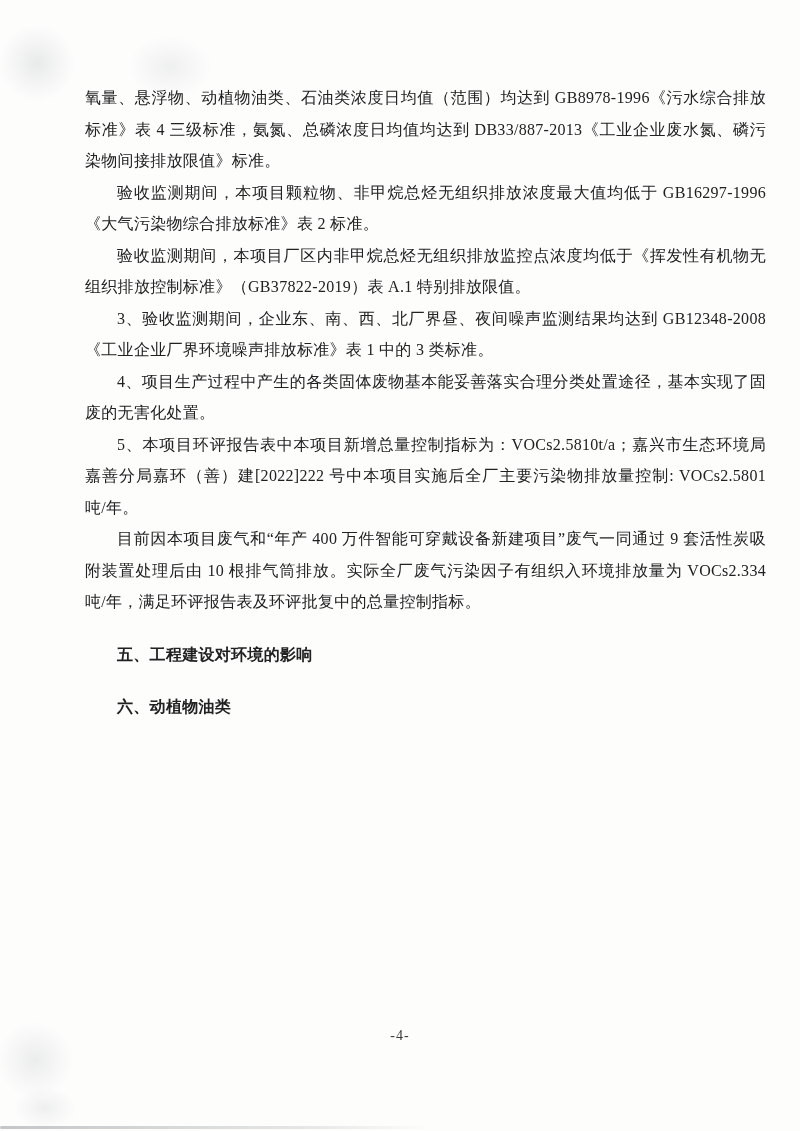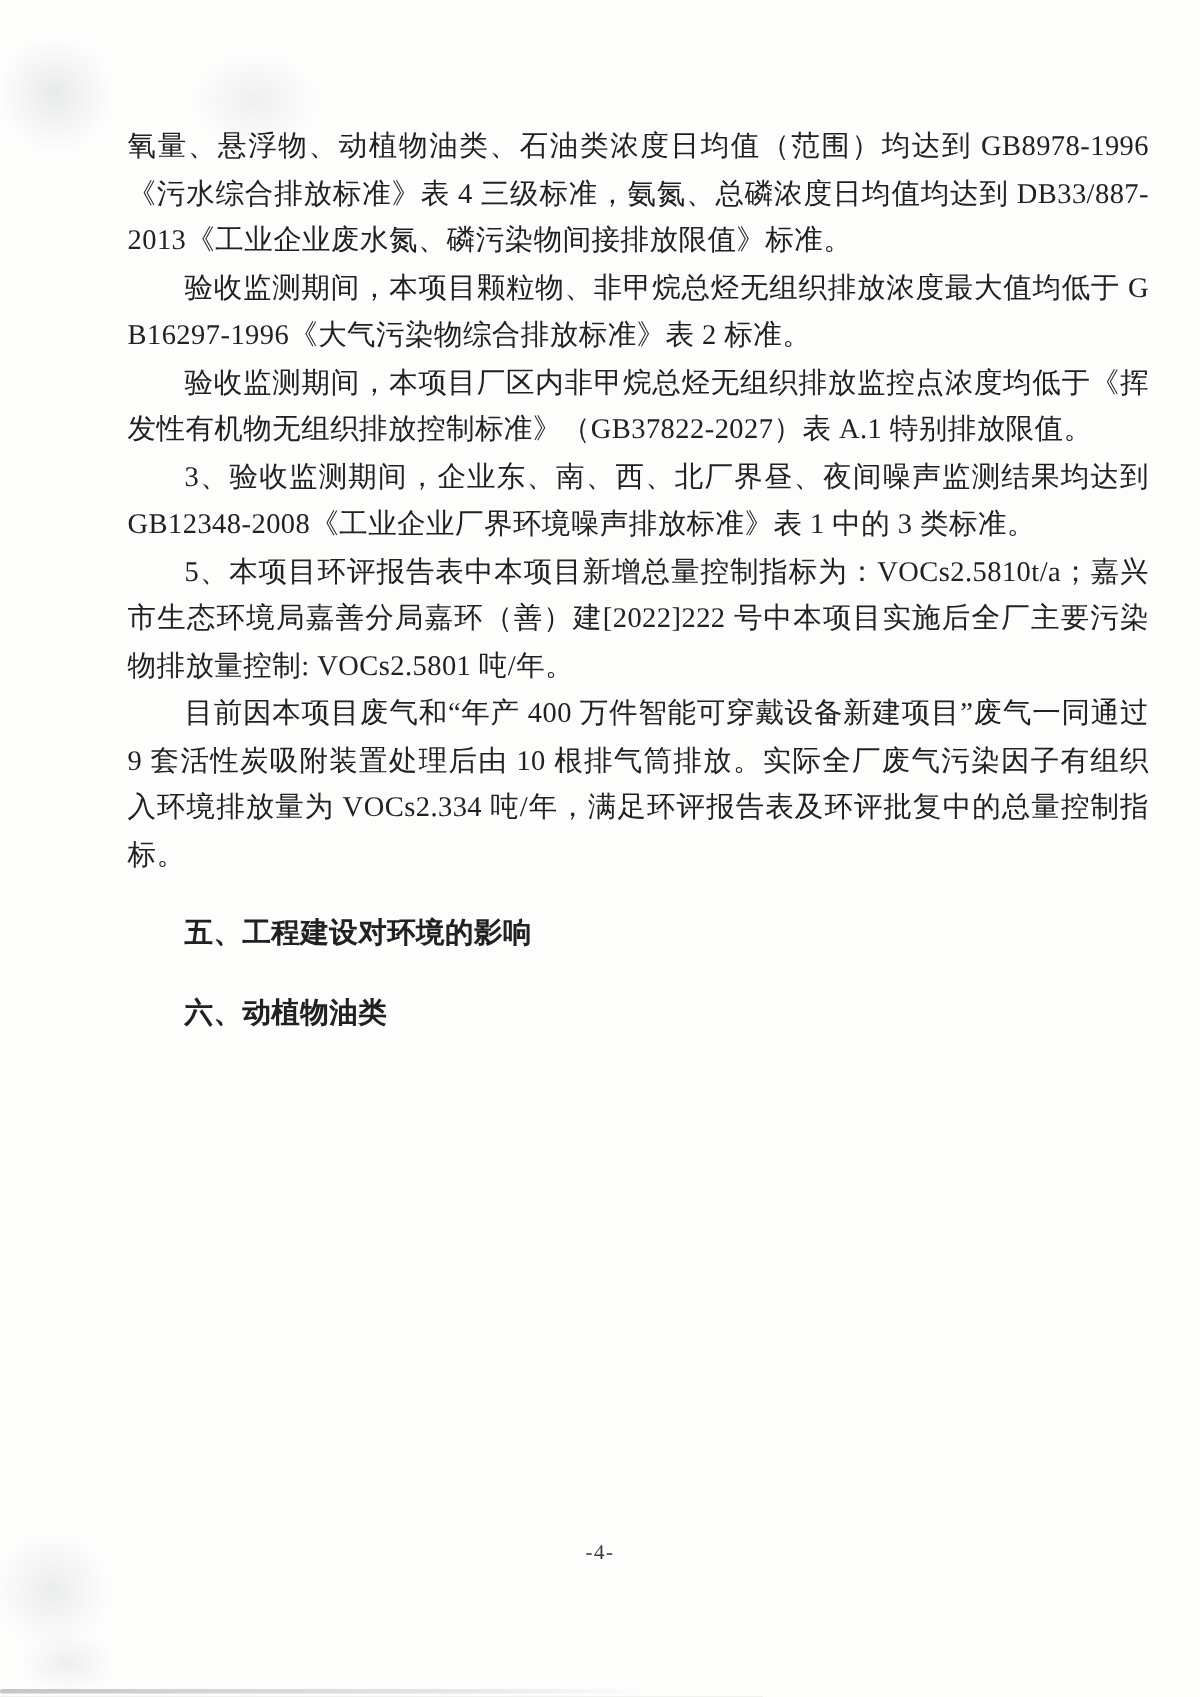--- a/index.html
+++ b/index.html
@@ -18,21 +18,21 @@
     color: #212121;
   }
   .content {
     position: absolute;
     left: 85px;
     top: 82px;
     width: 681px;
   }
   .content p {
     margin: 0;
-    font-size: 19px;
+    font-size: 16px;
     line-height: 31.5px;
     text-align: justify;
     letter-spacing: 0.3px;
     word-break: break-all;
   }
   .content p.indent { text-indent: 2em; }
   .content p.heading {
     font-weight: bold;
     margin-top: 21px;
     margin-bottom: 5px;
@@ -85,22 +85,23 @@
 
   <div class="smudge smudge-tl1"></div>
   <div class="smudge smudge-tl2"></div>
   <div class="smudge smudge-bl1"></div>
   <div class="smudge smudge-bl2"></div>
   <div class="scan-edge-line"></div>
 
   <div class="content">
     <p class="para">氧量、悬浮物、动植物油类、石油类浓度日均值（范围）均达到 GB8978-1996《污水综合排放标准》表 4 三级标准，氨氮、总磷浓度日均值均达到 DB33/887-2013《工业企业废水氮、磷污染物间接排放限值》标准。</p>
     <p class="para indent">验收监测期间，本项目颗粒物、非甲烷总烃无组织排放浓度最大值均低于 GB16297-1996《大气污染物综合排放标准》表 2 标准。</p>
-    <p class="para indent">验收监测期间，本项目厂区内非甲烷总烃无组织排放监控点浓度均低于《挥发性有机物无组织排放控制标准》（GB37822-2027）表 A.1 特别排放限值。</p>
+    <p class="para indent">验收监测期间，本项目厂区内非甲烷总烃无组织排放监控点浓度均低于《挥发性有机物无组织排放控制标准》（GB37822-2019）表 A.1 特别排放限值。</p>
     <p class="para indent">3、验收监测期间，企业东、南、西、北厂界昼、夜间噪声监测结果均达到 GB12348-2008《工业企业厂界环境噪声排放标准》表 1 中的 3 类标准。</p>
+    <p class="para indent">4、项目生产过程中产生的各类固体废物基本能妥善落实合理分类处置途径，基本实现了固废的无害化处置。</p>
     <p class="para indent">5、本项目环评报告表中本项目新增总量控制指标为：VOCs2.5810t/a；嘉兴市生态环境局嘉善分局嘉环（善）建[2022]222 号中本项目实施后全厂主要污染物排放量控制: VOCs2.5801 吨/年。</p>
     <p class="para indent">目前因本项目废气和“年产 400 万件智能可穿戴设备新建项目”废气一同通过 9 套活性炭吸附装置处理后由 10 根排气筒排放。实际全厂废气污染因子有组织入环境排放量为 VOCs2.334 吨/年，满足环评报告表及环评批复中的总量控制指标。</p>
     <p class="heading indent">五、工程建设对环境的影响</p>
     <p class="heading indent">六、动植物油类</p>
   </div>
 
   <div class="page-number">-4-</div>
 
 </div>
 

